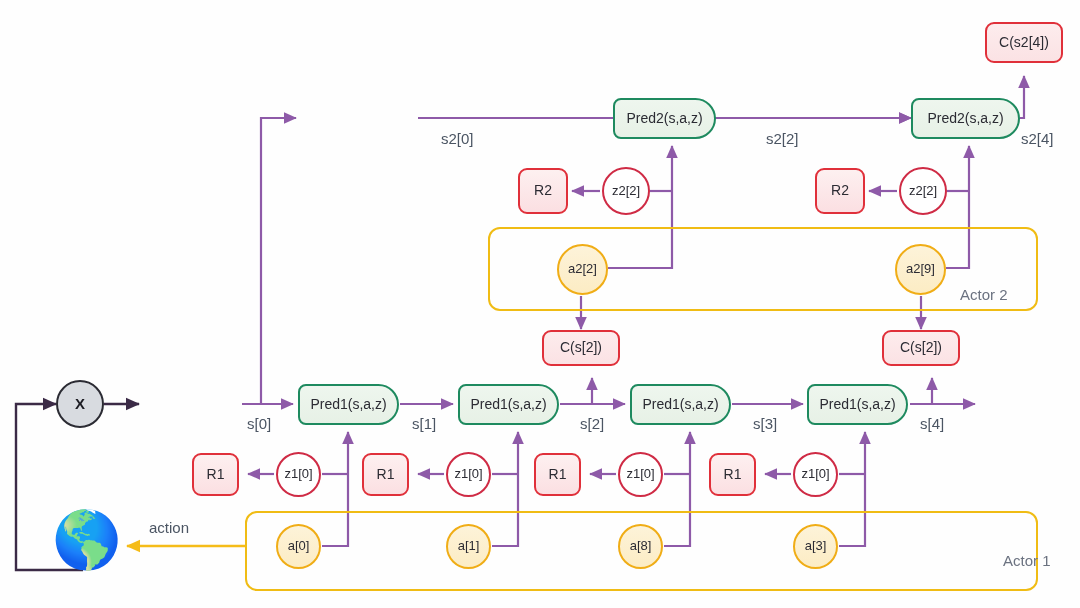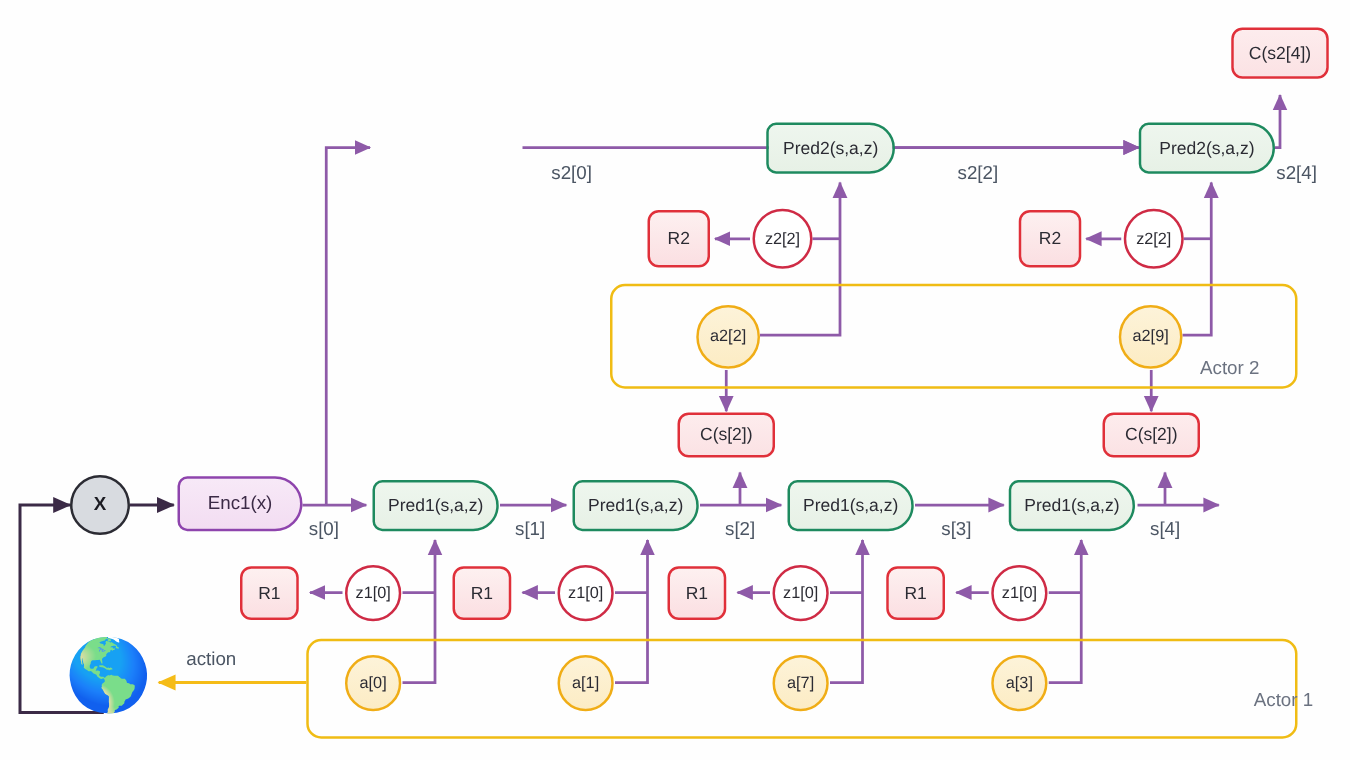--- a/index.html
+++ b/index.html
@@ -220,21 +220,20 @@
 
   <div class="actorbox" style="left:245px; top:511px; width:793px; height:80px;"></div>
   <div class="actorlabel" style="left:960px; top:552px;margin-left:43px;">Actor 1</div>
 
   <div class="globe" style="left:52px; top:512px;">🌎</div>
 
   <div class="node xcirc" style="left:56px; top:380px; width:48px; height:48px;">X</div>
 
   <div class="elabel action" style="left:149px; top:519px;">action</div>
 
-  <div class="node enc" style="left:142px; top:381px; width:100px; height:44px;">Enc1(x)</div>
 
 
   <div class="node pred" style="left:613px; top:98px; width:103px; height:41px;">Pred2(s,a,z)</div>
 
   <div class="node pred" style="left:911px; top:98px; width:109px; height:41px;">Pred2(s,a,z)</div>
 
   <div class="elabel" style="left:441px; top:130px;">s2[0]</div>
   <div class="elabel" style="left:766px; top:130px;">s2[2]</div>
   <div class="elabel" style="left:1021px; top:130px;">s2[4]</div>
 
@@ -271,16 +270,16 @@
   <div class="node zcirc" style="left:446px; top:452px; width:45px; height:45px;">z1[0]</div>
 
   <div class="node reg" style="left:534px; top:453px; width:47px; height:43px;">R1</div>
   <div class="node zcirc" style="left:618px; top:452px; width:45px; height:45px;">z1[0]</div>
 
   <div class="node reg" style="left:709px; top:453px; width:47px; height:43px;">R1</div>
   <div class="node zcirc" style="left:793px; top:452px; width:45px; height:45px;">z1[0]</div>
 
   <div class="node acirc" style="left:276px; top:524px; width:45px; height:45px;">a[0]</div>
   <div class="node acirc" style="left:446px; top:524px; width:45px; height:45px;">a[1]</div>
-  <div class="node acirc" style="left:618px; top:524px; width:45px; height:45px;">a[7]</div>
+  <div class="node acirc" style="left:618px; top:524px; width:45px; height:45px;">a[8]</div>
   <div class="node acirc" style="left:793px; top:524px; width:45px; height:45px;">a[3]</div>
 
 </div>
 
 </body></html>

